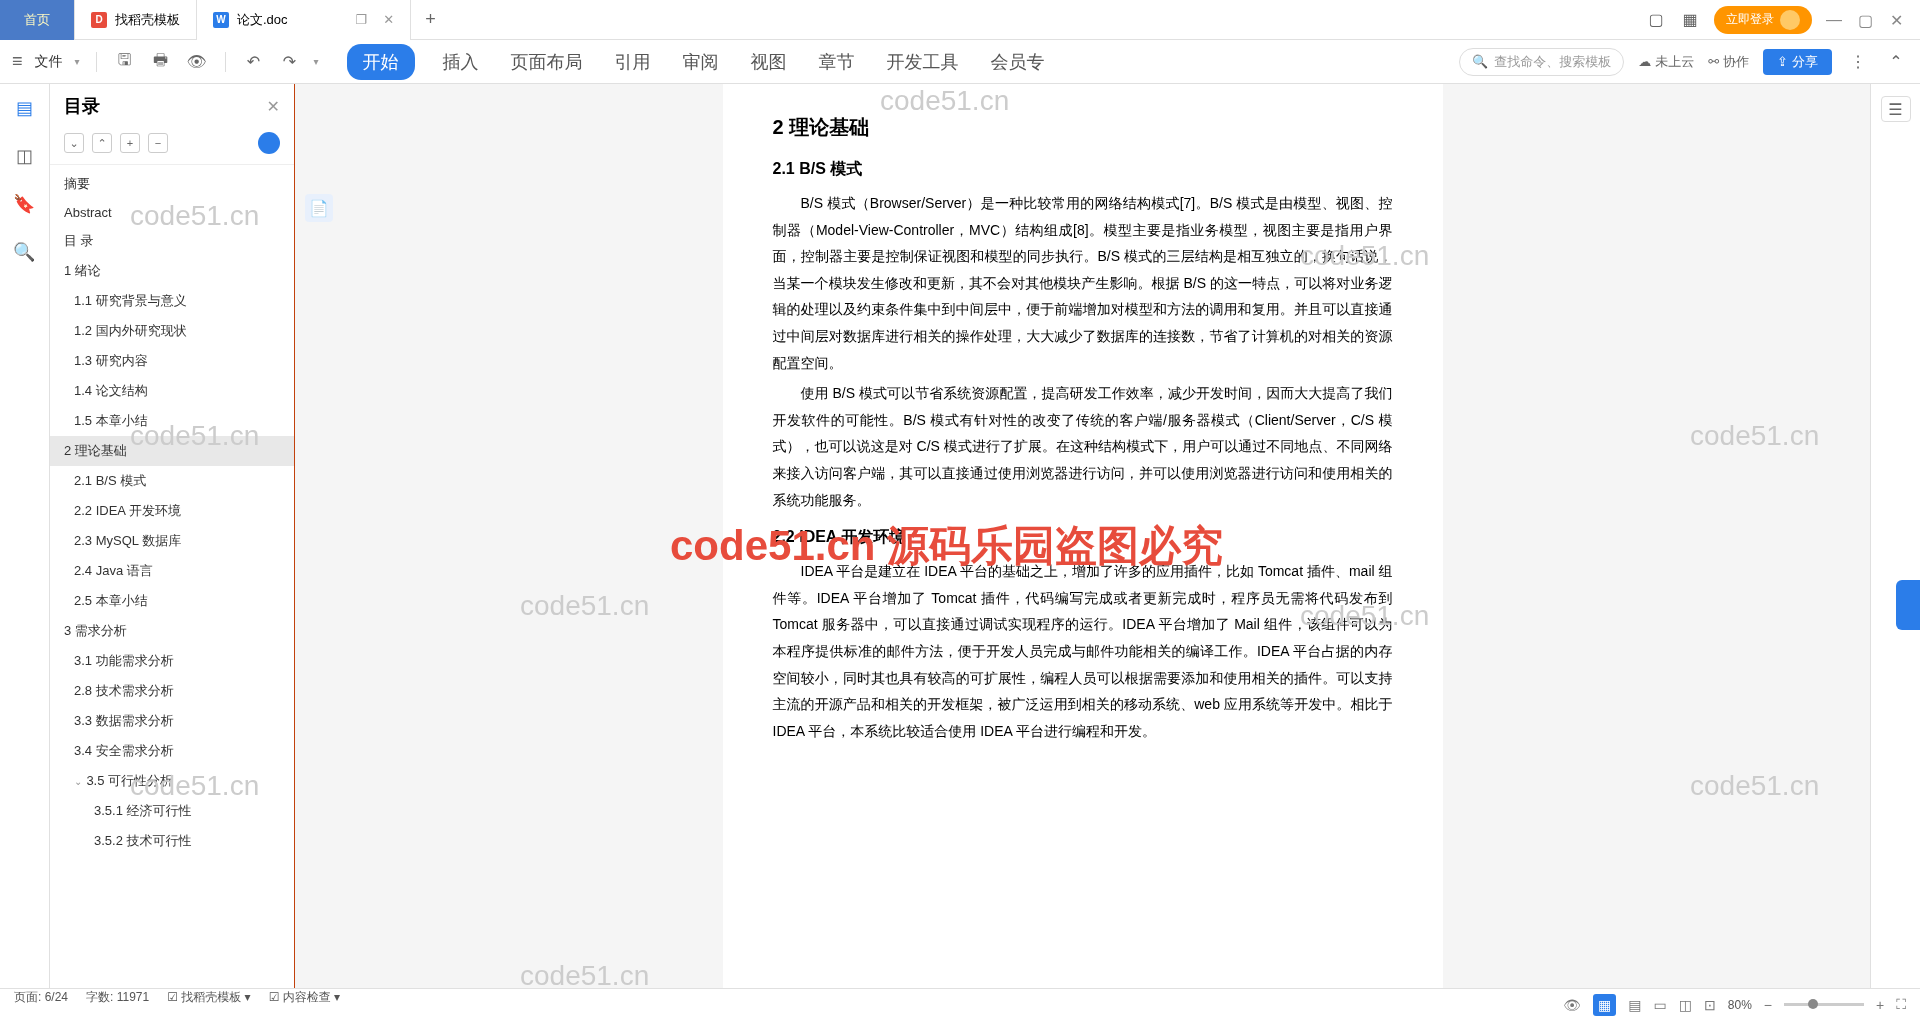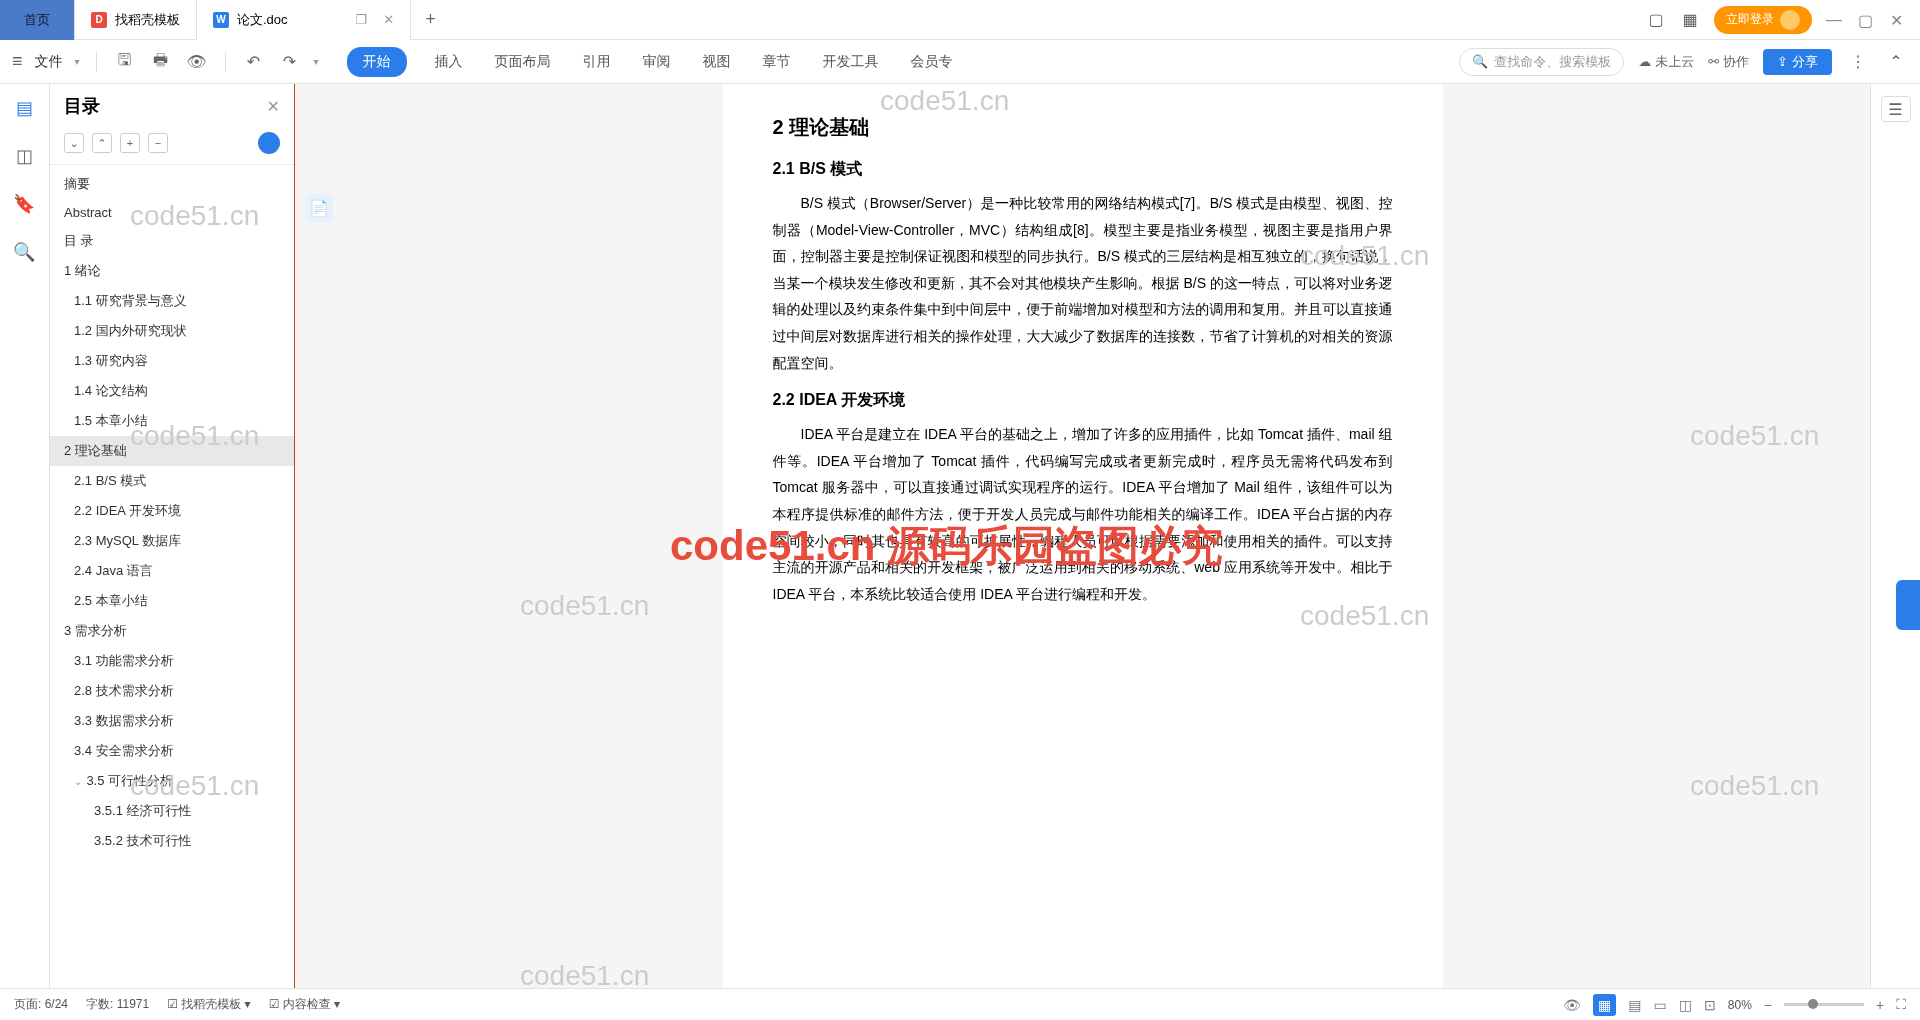--- a/index.html
+++ b/index.html
@@ -1,38 +1,38 @@
 <!DOCTYPE html>
 <html><head>
 <meta charset="utf-8">
 <style>
 *{margin:0;padding:0;box-sizing:border-box;font-family:"Microsoft YaHei","PingFang SC",sans-serif}
 body{width:1920px;height:1020px;overflow:hidden;background:#fff;position:relative}
 .titlebar{height:40px;background:#fff;display:flex;align-items:center;border-bottom:1px solid #e0e0e0}
 .tab{height:40px;display:flex;align-items:center;padding:0 16px;font-size:13px;gap:8px;border-right:1px solid #e0e0e0;cursor:pointer}
-.tab.home{background:#4a7bc8;color:#0f172a;padding:0 24px}
+.tab.home{background:#4a7bc8;color:#fef9c3;padding:0 24px}
 .tab.active{background:#fff}
 .tab-icon{width:16px;height:16px;display:inline-flex;align-items:center;justify-content:center}
 .tab-icon.red{background:#e74c3c;color:#fff;border-radius:2px;font-size:10px;font-weight:bold}
 .tab-icon.blue{background:#2b7de9;color:#fff;border-radius:2px;font-size:10px;font-weight:bold}
 .tab-close{color:#999;margin-left:8px}
 .tab-add{padding:0 14px;color:#666;font-size:18px}
 .titlebar-right{margin-left:auto;display:flex;align-items:center;gap:14px;padding-right:12px}
 .titlebar-right .icon-btn{width:20px;height:20px;color:#666;display:flex;align-items:center;justify-content:center}
 .login-btn{background:#ff9500;color:#fff;padding:4px 12px;border-radius:14px;font-size:12px;display:flex;align-items:center;gap:6px}
 .avatar{width:20px;height:20px;border-radius:50%;background:#ffc966}
 .win-btn{width:18px;height:18px;color:#888}
 .toolbar{height:44px;display:flex;align-items:center;padding:0 12px;gap:8px;border-bottom:1px solid #e0e0e0}
 .toolbar-left{display:flex;align-items:center;gap:12px}
 .hamburger{color:#666;font-size:18px}
 .file-label{font-size:14px;color:#333}
 .tool-icon{width:24px;height:24px;color:#666;display:flex;align-items:center;justify-content:center;font-size:16px}
 .tool-sep{width:1px;height:20px;background:#ddd;margin:0 4px}
 .menu-tabs{display:flex;gap:24px;margin-left:20px}
-.menu-tab{font-size:14px;color:#555;padding:6px 4px;cursor:pointer}
+.menu-tab{font-size:18px;color:#555;padding:6px 4px;cursor:pointer}
 .menu-tab.active{background:#2b7de9;color:#fff;padding:6px 16px;border-radius:14px}
 .toolbar-right{margin-left:auto;display:flex;align-items:center;gap:14px}
 .search-box{display:flex;align-items:center;gap:6px;color:#999;font-size:13px;border:1px solid #ddd;border-radius:14px;padding:4px 12px}
 .cloud-label{color:#666;font-size:13px;display:flex;align-items:center;gap:4px}
 .share-btn{background:#2b7de9;color:#fff;padding:4px 14px;border-radius:4px;font-size:13px;display:flex;align-items:center;gap:4px}
 .main{display:flex;height:calc(100% - 84px - 32px)}
 .left-rail{width:50px;border-right:1px solid #e0e0e0;display:flex;flex-direction:column;align-items:center;padding-top:12px;gap:24px}
 .rail-icon{width:24px;height:24px;color:#666;display:flex;align-items:center;justify-content:center;font-size:18px}
 .rail-icon.active{color:#2b7de9}
 .outline-panel{width:245px;border-right:1px solid #c2410c;display:flex;flex-direction:column}
@@ -49,21 +49,21 @@
 .outline-item.active{background:#e8e8e8}
 .outline-item .chev{color:#999;margin-right:4px;font-size:10px}
 .doc-area{flex:1;background:#f5f5f5;display:flex;justify-content:center;overflow-y:auto;position:relative}
 .page{width:720px;background:#fff;margin:0;padding:30px 50px 60px 50px;font-family:"SimSun",serif;position:relative}
 .float-icon{position:absolute;left:10px;top:110px;width:28px;height:28px;background:#e8f0fc;border-radius:4px;display:flex;align-items:center;justify-content:center;color:#2b7de9}
 .h1{font-size:20px;font-weight:bold;margin-bottom:18px}
 .h2{font-size:16px;font-weight:bold;margin:14px 0 10px}
 .para{font-size:14px;line-height:1.9;text-align:justify;text-indent:2em;margin-bottom:4px}
 .right-rail{width:50px;border-left:1px solid #e0e0e0;display:flex;flex-direction:column;align-items:center;padding-top:12px}
 .right-rail-btn{width:30px;height:26px;border:1px solid #ddd;border-radius:4px;display:flex;align-items:center;justify-content:center;color:#666}
-.statusbar{height:32px;border-top:1px solid #e0e0e0;display:flex;align-items:center;padding:0 14px;font-size:12px;color:#555;gap:18px}
+.statusbar{height:32px;border-top:1px solid #e0e0e0;display:flex;padding:0 14px;font-size:12px;color:#555;gap:18px}
 .statusbar .right{margin-left:auto;display:flex;align-items:center;gap:12px}
 .sb-icon{color:#777;font-size:14px}
 .sb-icon.active{background:#2b7de9;color:#fff;padding:3px 5px;border-radius:3px}
 .watermark{position:absolute;color:#ccc;font-size:28px;pointer-events:none;z-index:5}
 .watermark-red{position:absolute;color:#e74c3c;font-size:42px;font-weight:bold;pointer-events:none;z-index:6;white-space:nowrap}
 .blue-tab{position:absolute;right:0;top:580px;width:24px;height:50px;background:#2b7de9;border-radius:6px 0 0 6px}
 </style>
 </head>
 <body>
 
@@ -186,20 +186,21 @@
         <div class="outline-item l3"><span>3.5.2 技术可行性</span></div>
       </div>
   </div>
 
   <div class="doc-area">
     <div class="float-icon">📄</div>
     <div class="page">
       <div class="h1">2 理论基础</div>
       <div class="h2">2.1 B/S 模式</div>
       <p class="para">B/S 模式（Browser/Server）是一种比较常用的网络结构模式[7]。B/S 模式是由模型、视图、控制器（Model-View-Controller，MVC）结构组成[8]。模型主要是指业务模型，视图主要是指用户界面，控制器主要是控制保证视图和模型的同步执行。B/S 模式的三层结构是相互独立的，换句话说，当某一个模块发生修改和更新，其不会对其他模块产生影响。根据 B/S 的这一特点，可以将对业务逻辑的处理以及约束条件集中到中间层中，便于前端增加对模型和方法的调用和复用。并且可以直接通过中间层对数据库进行相关的操作处理，大大减少了数据库的连接数，节省了计算机的对相关的资源配置空间。</p>
+      <p class="para">使用 B/S 模式可以节省系统资源配置，提高研发工作效率，减少开发时间，因而大大提高了我们开发软件的可能性。B/S 模式有针对性的改变了传统的客户端/服务器模式（Client/Server，C/S 模式），也可以说这是对 C/S 模式进行了扩展。在这种结构模式下，用户可以通过不同地点、不同网络来接入访问客户端，其可以直接通过使用浏览器进行访问，并可以使用浏览器进行访问和使用相关的系统功能服务。</p>
       <div class="h2">2.2 IDEA 开发环境</div>
       <p class="para">IDEA 平台是建立在 IDEA 平台的基础之上，增加了许多的应用插件，比如 Tomcat 插件、mail 组件等。IDEA 平台增加了 Tomcat 插件，代码编写完成或者更新完成时，程序员无需将代码发布到 Tomcat 服务器中，可以直接通过调试实现程序的运行。IDEA 平台增加了 Mail 组件，该组件可以为本程序提供标准的邮件方法，便于开发人员完成与邮件功能相关的编译工作。IDEA 平台占据的内存空间较小，同时其也具有较高的可扩展性，编程人员可以根据需要添加和使用相关的插件。可以支持主流的开源产品和相关的开发框架，被广泛运用到相关的移动系统、web 应用系统等开发中。相比于 IDEA 平台，本系统比较适合使用 IDEA 平台进行编程和开发。</p>
     </div>
   </div>
 
   <div class="right-rail">
     <div class="right-rail-btn">☰</div>
   </div>
 </div>
 

